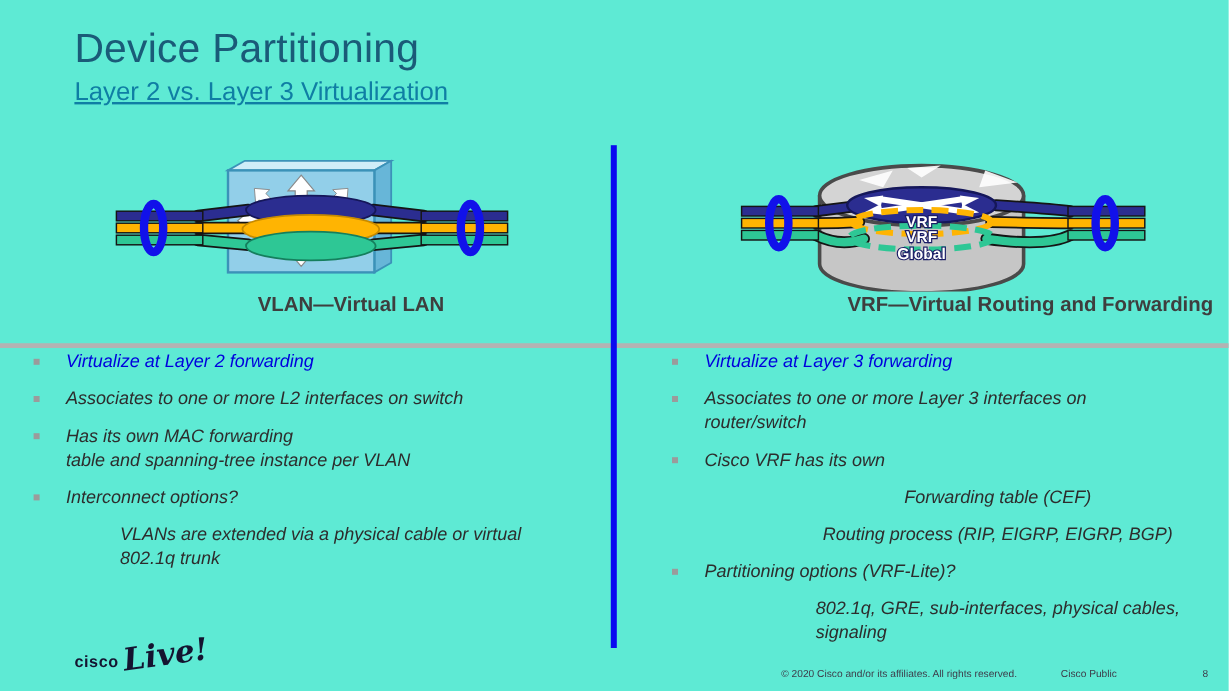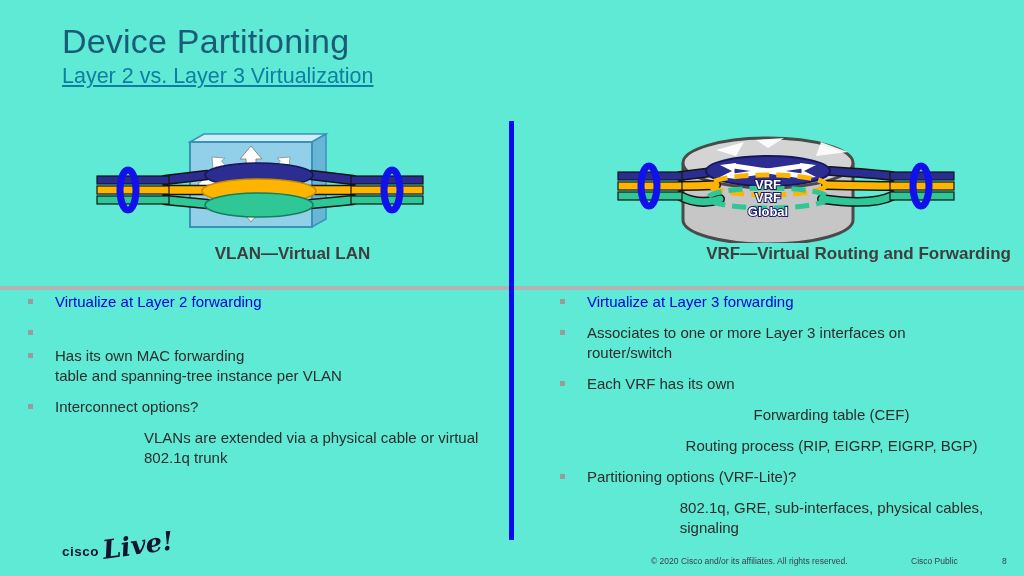--- a/index.html
+++ b/index.html
@@ -5,32 +5,32 @@
   html,body{margin:0;padding:0;background:#fff;}
   #slide{position:relative;width:1024px;height:576px;background:#5eead4;overflow:hidden;
          font-family:"Liberation Sans","DejaVu Sans",sans-serif;}
   .title{position:absolute;left:62px;top:22px;font-size:34px;color:#1a5b78;letter-spacing:.2px;}
   .subtitle{position:absolute;left:62px;top:64px;font-size:21.5px;color:#0f7ea4;text-decoration:underline;}
   .hrule{position:absolute;left:0;top:286px;width:1024px;height:4px;background:#b3b3b3;}
   .vdivider{position:absolute;left:509px;top:121px;width:5px;height:419px;background:#0a0af0;}
   .caption{position:absolute;top:244px;font-size:17px;font-weight:bold;color:#3e3e3e;text-align:center;}
   .caption.left{left:0;width:505px;margin-left:40px;}
   .caption.right{left:533px;width:478px;text-align:right;}
-  .col{position:absolute;top:292px;font-size:15px;color:#2d2d2d;line-height:20px;}
+  .col{position:absolute;top:292px;font-size:15px;color:#2d2d2d;line-height:20px;font-style:italic;}
   .col-left{left:28px;width:462px;}
   .col-right{left:560px;width:478px;}
   .bullet{display:flex;margin-bottom:11px;}
   .sq{flex:0 0 auto;width:5px;height:5px;background:#9b9b9b;margin:7px 22px 0 0;}
   .btxt{white-space:pre-line;}
   .hl .btxt{color:#0000dd;}
-  .col-left .sub{margin-left:116px;}
+  .col-left .sub{margin-left:72px;}
   .col-right .sub{margin-left:65px;justify-content:center;}
   .diagram{position:absolute;}
   .footer-text{position:absolute;font-size:8.5px;color:#3d3d4a;top:556px;}
-  #f-session{left:588px;margin-top:40px;} #f-copy{left:651px;} #f-class{left:884px;margin-left:27px;} #f-page{left:1002px;}
+  #f-session{left:588px;margin-top:40px;} #f-copy{left:651px;} #f-class{left:884px;} #f-page{left:1002px;}
   #logo{position:absolute;left:62px;top:531px;}
 </style>
 </head>
 <body>
 
 <div id="slide">
 
   <div class="title">Device Partitioning</div>
   <div class="subtitle">Layer 2 vs. Layer 3 Virtualization</div>
 
@@ -172,20 +172,21 @@
   <div class="hrule"></div>
   <div class="vdivider"></div>
 
   <div class="col col-left">
     <div class="bullet hl">
       <span class="sq"></span>
       <span class="btxt">Virtualize at Layer 2 forwarding</span>
     </div>
     <div class="bullet">
       <span class="sq"></span>
+      <span class="btxt">Associates to one or more L2 interfaces on switch</span>
     </div>
     <div class="bullet">
       <span class="sq"></span>
       <span class="btxt">Has its own MAC forwarding
 table and spanning-tree instance per VLAN</span>
     </div>
     <div class="bullet">
       <span class="sq"></span>
       <span class="btxt">Interconnect options?</span>
     </div>
@@ -200,21 +201,21 @@
       <span class="sq"></span>
       <span class="btxt">Virtualize at Layer 3 forwarding</span>
     </div>
     <div class="bullet">
       <span class="sq"></span>
       <span class="btxt">Associates to one or more Layer 3 interfaces on
 router/switch</span>
     </div>
     <div class="bullet">
       <span class="sq"></span>
-      <span class="btxt">Each VRF has its own</span>
+      <span class="btxt">Cisco VRF has its own</span>
     </div>
     <div class="bullet sub">
       <span class="btxt">Forwarding table (CEF)</span>
     </div>
     <div class="bullet sub">
       <span class="btxt">Routing process (RIP, EIGRP, EIGRP, BGP)</span>
     </div>
     <div class="bullet">
       <span class="sq"></span>
       <span class="btxt">Partitioning options (VRF-Lite)?</span>

